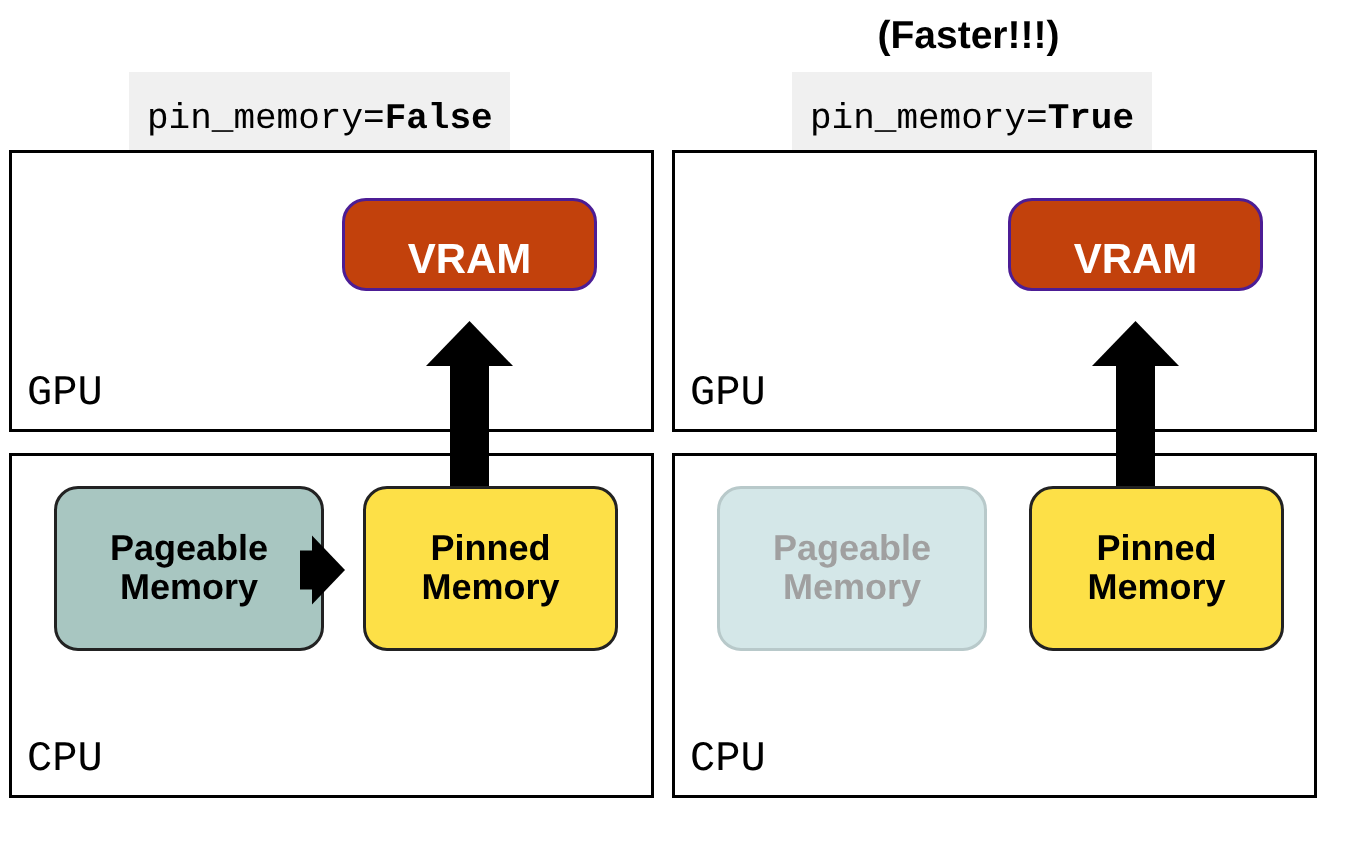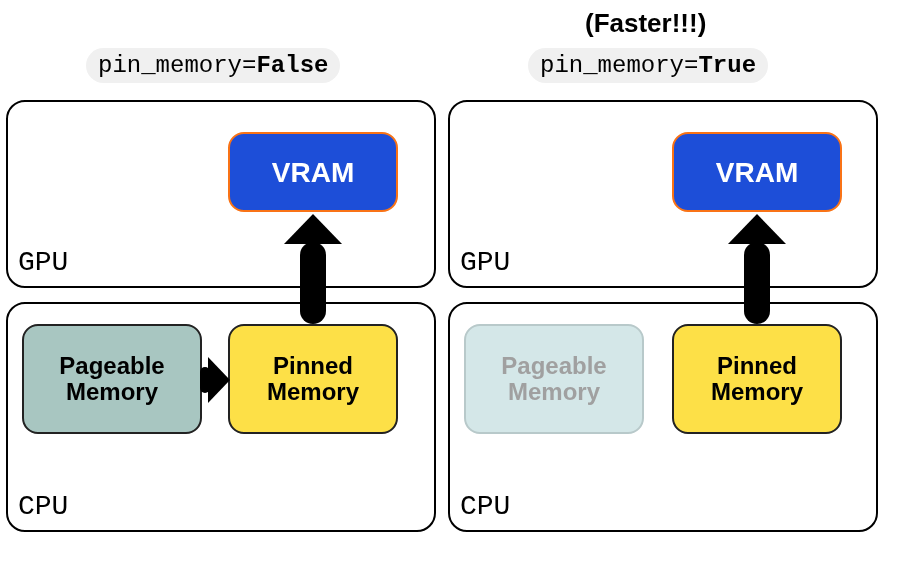--- a/index.html
+++ b/index.html
@@ -1,15 +1,15 @@
 <!DOCTYPE html>
 <html><head>
   <meta charset="utf-8">
   <style>
-    * { box-sizing: border-box; margin: 0; padding: 0; border-radius: 19px; }
+    * { box-sizing: border-box; margin: 0; padding: 0; }
     body {
       font-family: Arial, Helvetica, sans-serif;
       background: #fff;
       width: 905px;
       height: 574px;
       position: relative;
     }
     .container {
       position: absolute;
       top: 0;
@@ -23,21 +23,21 @@
       left: 585px;
       font-size: 26px;
       font-weight: bold;
       color: #000;
     }
     .code-label {
       position: absolute;
       background: #f0f0f0;
       font-family: "Courier New", Courier, monospace;
       font-size: 24px;
-      padding: 4px 12px;
+      padding: 18px 12px;
       color: #000;
     }
     .code-label .param { font-weight: normal; }
     .code-label .value { font-weight: bold; }
     .code-left { top: 48px; left: 86px; }
     .code-right { top: 48px; left: 528px; }
 
     .box {
       position: absolute;
       border: 2px solid #000;
@@ -53,48 +53,49 @@
       bottom: 8px;
       left: 10px;
       font-size: 28px;
       font-weight: normal;
       color: #000;
       font-family: Liberation Mono, monospace;
     }
 
     .vram-box {
       position: absolute;
-      background: #1d4ed8;
-      border: 2px solid #f97316;
+      background: #c2410c;
+      border: 2px solid #4c1d95;
       border-radius: 16px;
       color: #fff;
       font-size: 28px;
       font-weight: bold;
       text-align: center;
       width: 170px;
-      height: 80px;
+      height: 62px;
       line-height: 78px;
     }
     .vram-left { top: 132px; left: 228px; }
     .vram-right { top: 132px; left: 672px; }
 
     .mem-box {
       position: absolute;
       border: 2px solid #222;
       border-radius: 16px;
       width: 180px;
       height: 110px;
       font-size: 24px;
       font-weight: bold;
       display: flex;
       align-items: center;
       justify-content: center;
       text-align: center;
       padding: 16px;
       line-height: 1.1;
+      margin-left: 14px;
     }
     .pageable { background: #a8c6c1; color: #000; }
     .pageable-faded { background: #d4e7e8; border: 2px solid #b8c9ca; color: #a0a0a0; }
     .pinned { background: #fde047; color: #000; }
 
     .pageable-left { top: 324px; left: 22px; }
     .pinned-left { top: 324px; left: 228px; width: 170px; }
     .pageable-right { top: 324px; left: 464px; }
     .pinned-right { top: 324px; left: 672px; width: 170px; }
 

